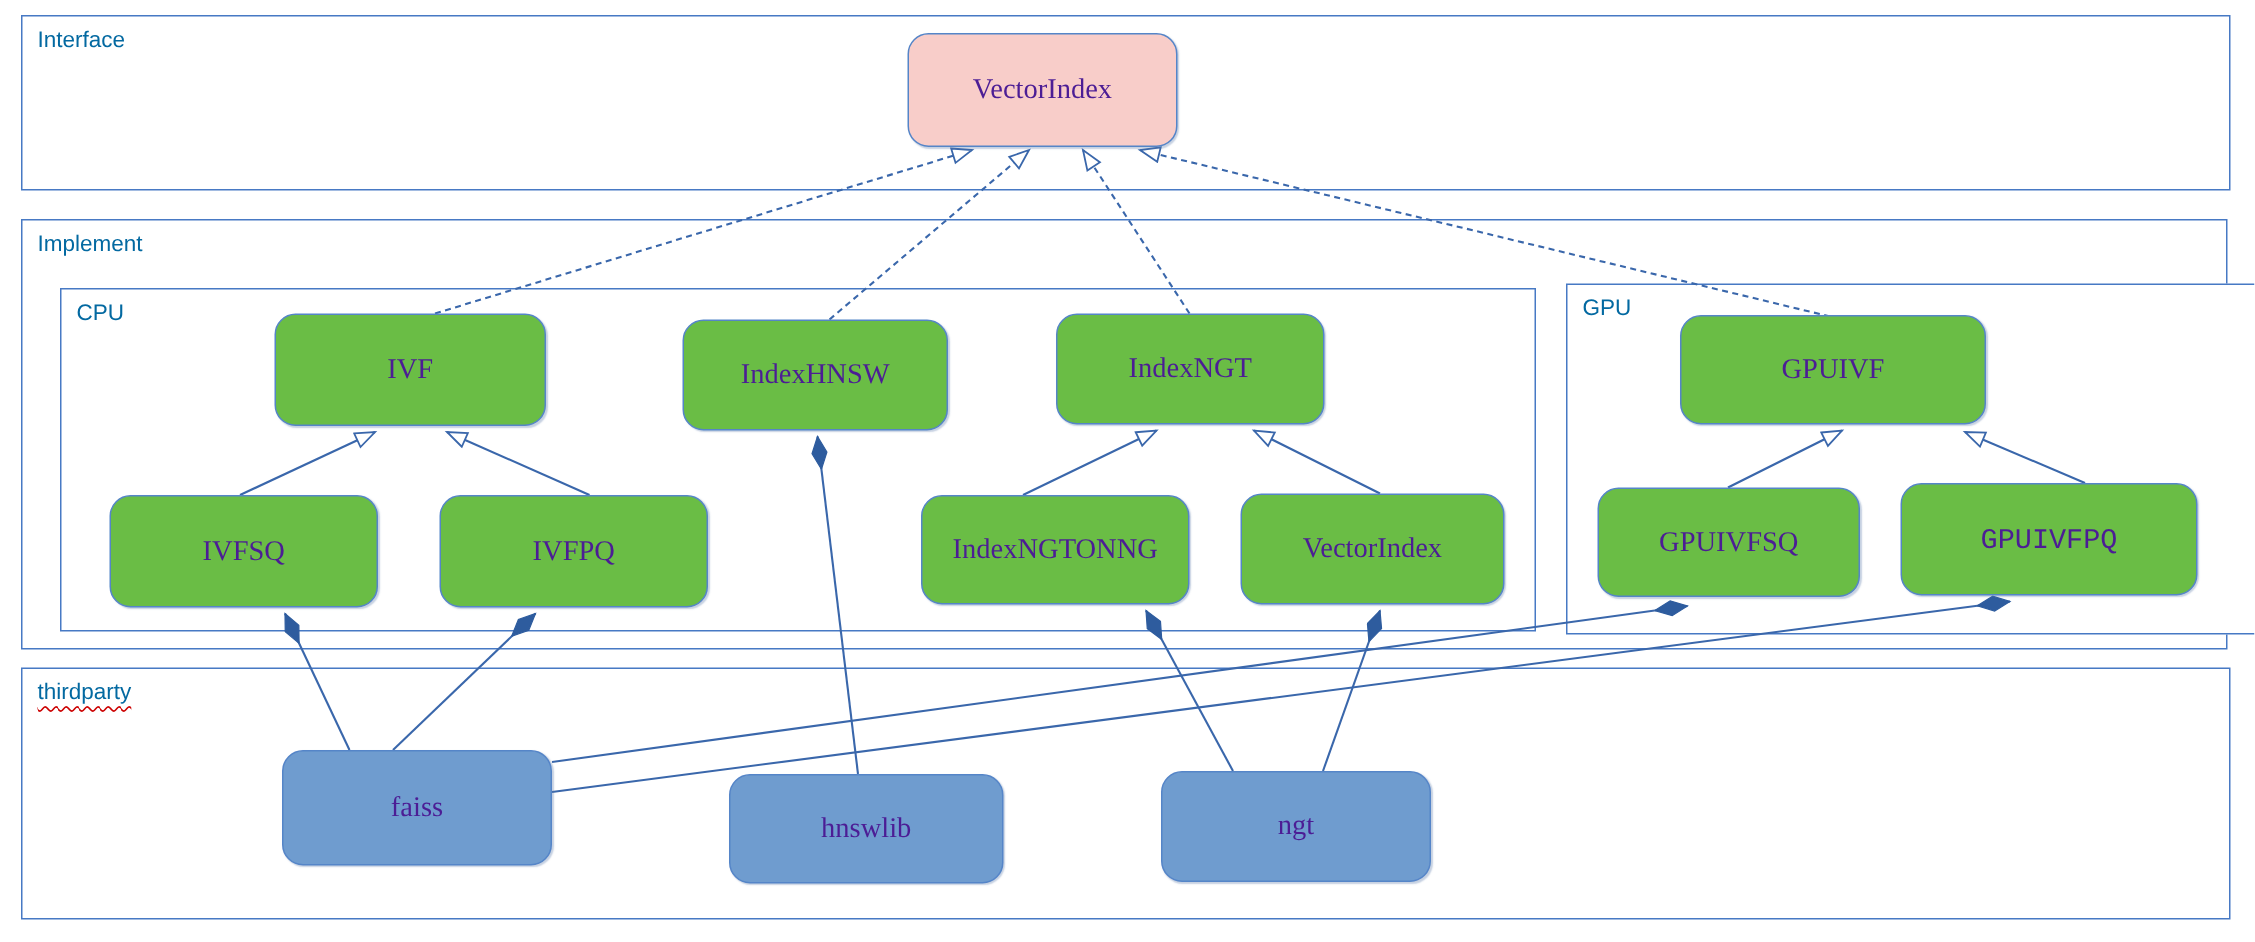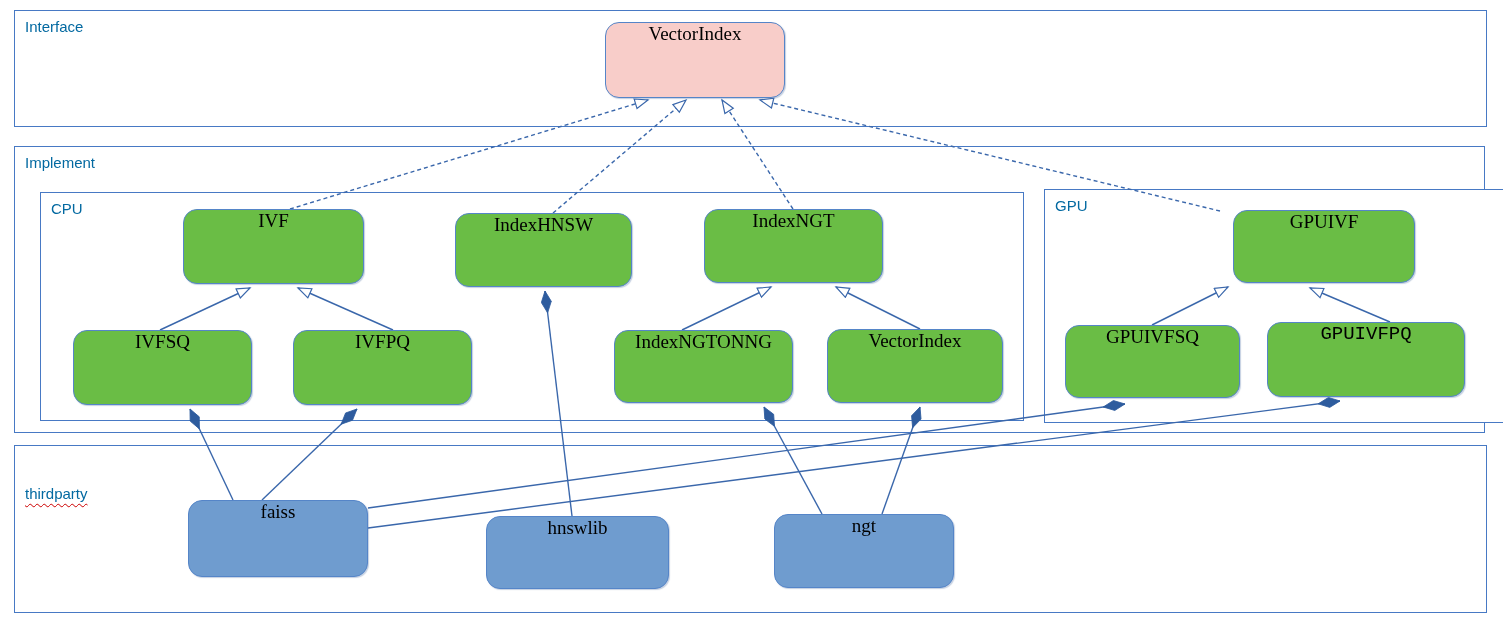--- a/index.html
+++ b/index.html
@@ -1,24 +1,24 @@
 <!DOCTYPE html>
 <html><head>
 <meta charset="utf-8">
 <style>
   html,body{margin:0;padding:0;background:#ffffff;}
   .canvas{position:relative;width:1503px;height:628px;background:#ffffff;overflow:hidden;
           font-family:"Liberation Sans",sans-serif;}
   .container{position:absolute;background:#ffffff;border:1.6px solid #4779c4;box-sizing:border-box;}
   .clabel{position:absolute;left:10px;top:7px;font-size:15px;color:#0369a1;}
-  .clabel.spell{ text-decoration:underline wavy #cc0000; text-decoration-thickness:1px; text-underline-offset:4px;margin-top:32px;}
+  .clabel.spell{ text-decoration:underline wavy #cc0000; text-decoration-thickness:1px; text-underline-offset:4px;}
   .edges{position:absolute;left:0;top:0;width:1503px;height:628px;pointer-events:none;z-index:3;}
-  .node{position:absolute;display:flex;justify-content:center;
+  .node{position:absolute;display:flex;align-items:center;justify-content:center;
         border:1.6px solid #5585c8;border-radius:14px;box-sizing:border-box;z-index:4;
-        font-family:"Liberation Serif",serif;font-size:19px;color:#000000;
+        font-family:"Liberation Serif",serif;font-size:19px;color:#4c1d95;
         box-shadow:1px 1px 1px rgba(90,120,170,0.35);}
   .node.green{background:#6abd45;}
   .node.pink{background:#f8cdc9;}
   .node.blue{background:#6f9ccf;}
 
   
   #c-interface{left:14px;top:10px;width:1473px;height:117px;}
   #c-implement{left:14px;top:146px;width:1471px;height:287px;}
   #c-cpu{left:40px;top:192px;width:984px;height:229px;}
   #c-gpu{left:1044px;top:189px;width:462px;height:234px;}
@@ -26,21 +26,21 @@
 
   
   #n-vectorindex{left:605px;top:22px;width:180px;height:76px;}
   #n-ivf{left:183px;top:209px;width:181px;height:75px;}
   #n-indexhnsw{left:455px;top:213px;width:177px;height:74px;}
   #n-indexngt{left:704px;top:209px;width:179px;height:74px;}
   #n-ivfsq{left:73px;top:330px;width:179px;height:75px;}
   #n-ivfpq{left:293px;top:330px;width:179px;height:75px;}
   #n-indexngtonng{left:614px;top:330px;width:179px;height:73px;}
   #n-indexngtanng{left:827px;top:329px;width:176px;height:74px;}
-  #n-gpuivf{left:1233px;top:210px;width:182px;height:73px;}
+  #n-gpuivf{left:1120px;top:210px;width:204px;height:73px;}
   #n-gpuivfsq{left:1065px;top:325px;width:175px;height:73px;}
   #n-gpuivfpq{left:1267px;top:322px;width:198px;height:75px;font-family:Liberation Mono, monospace;}
   #n-faiss{left:188px;top:500px;width:180px;height:77px;}
   #n-hnswlib{left:486px;top:516px;width:183px;height:73px;}
   #n-ngt{left:774px;top:514px;width:180px;height:74px;}
 </style>
 </head>
 <body>
 
 <div class="canvas">

